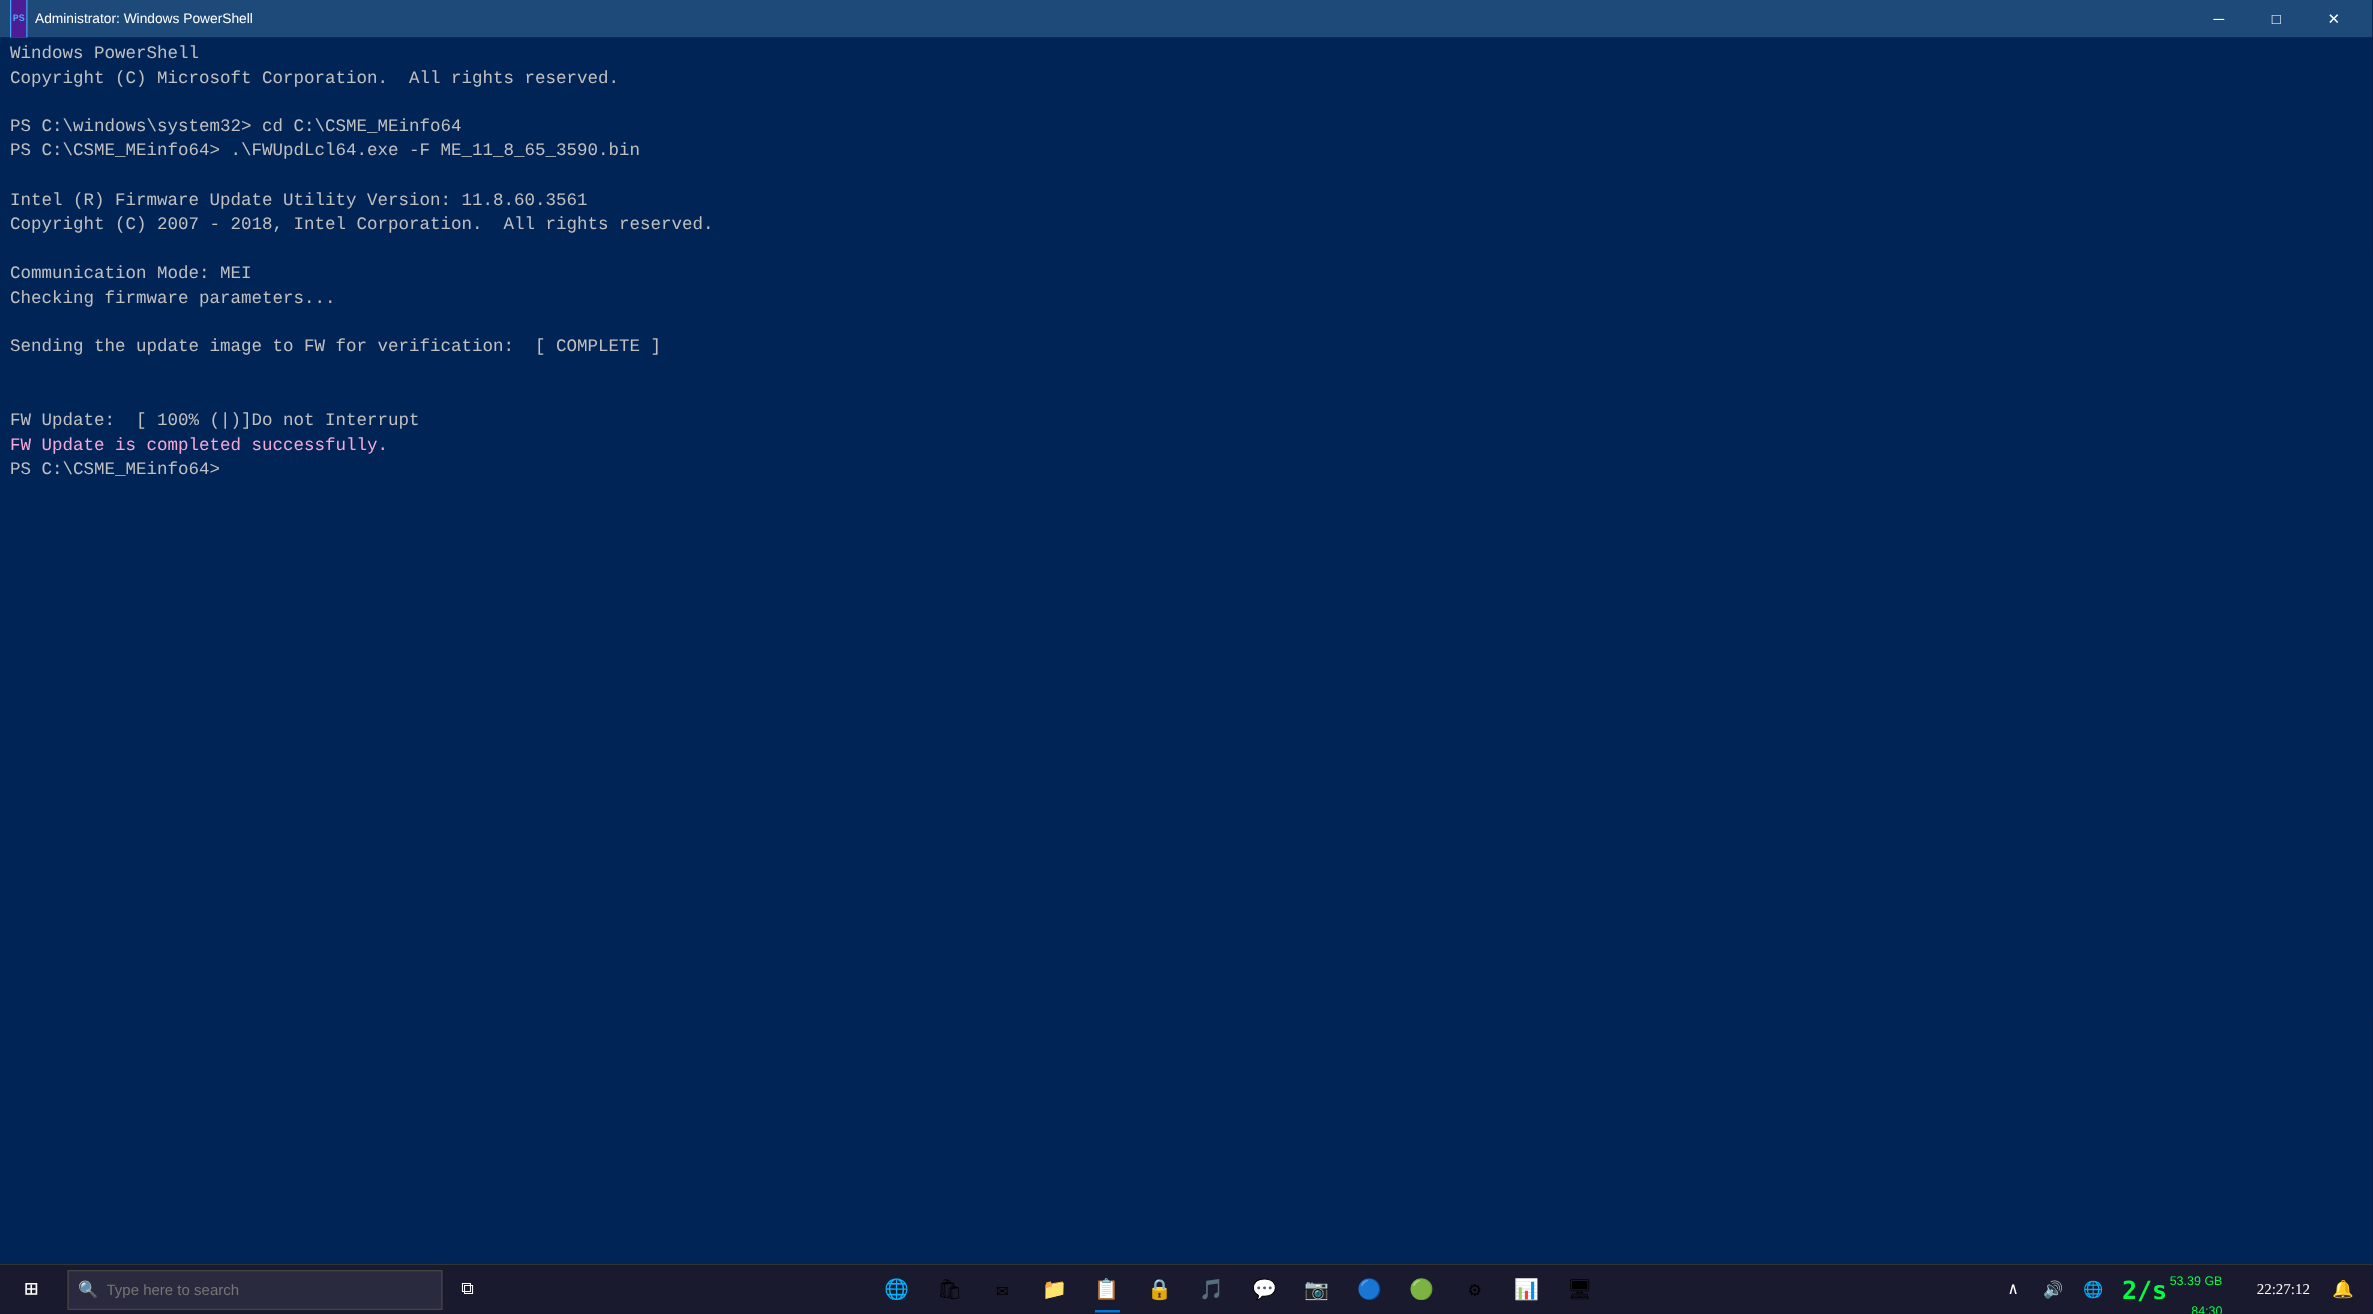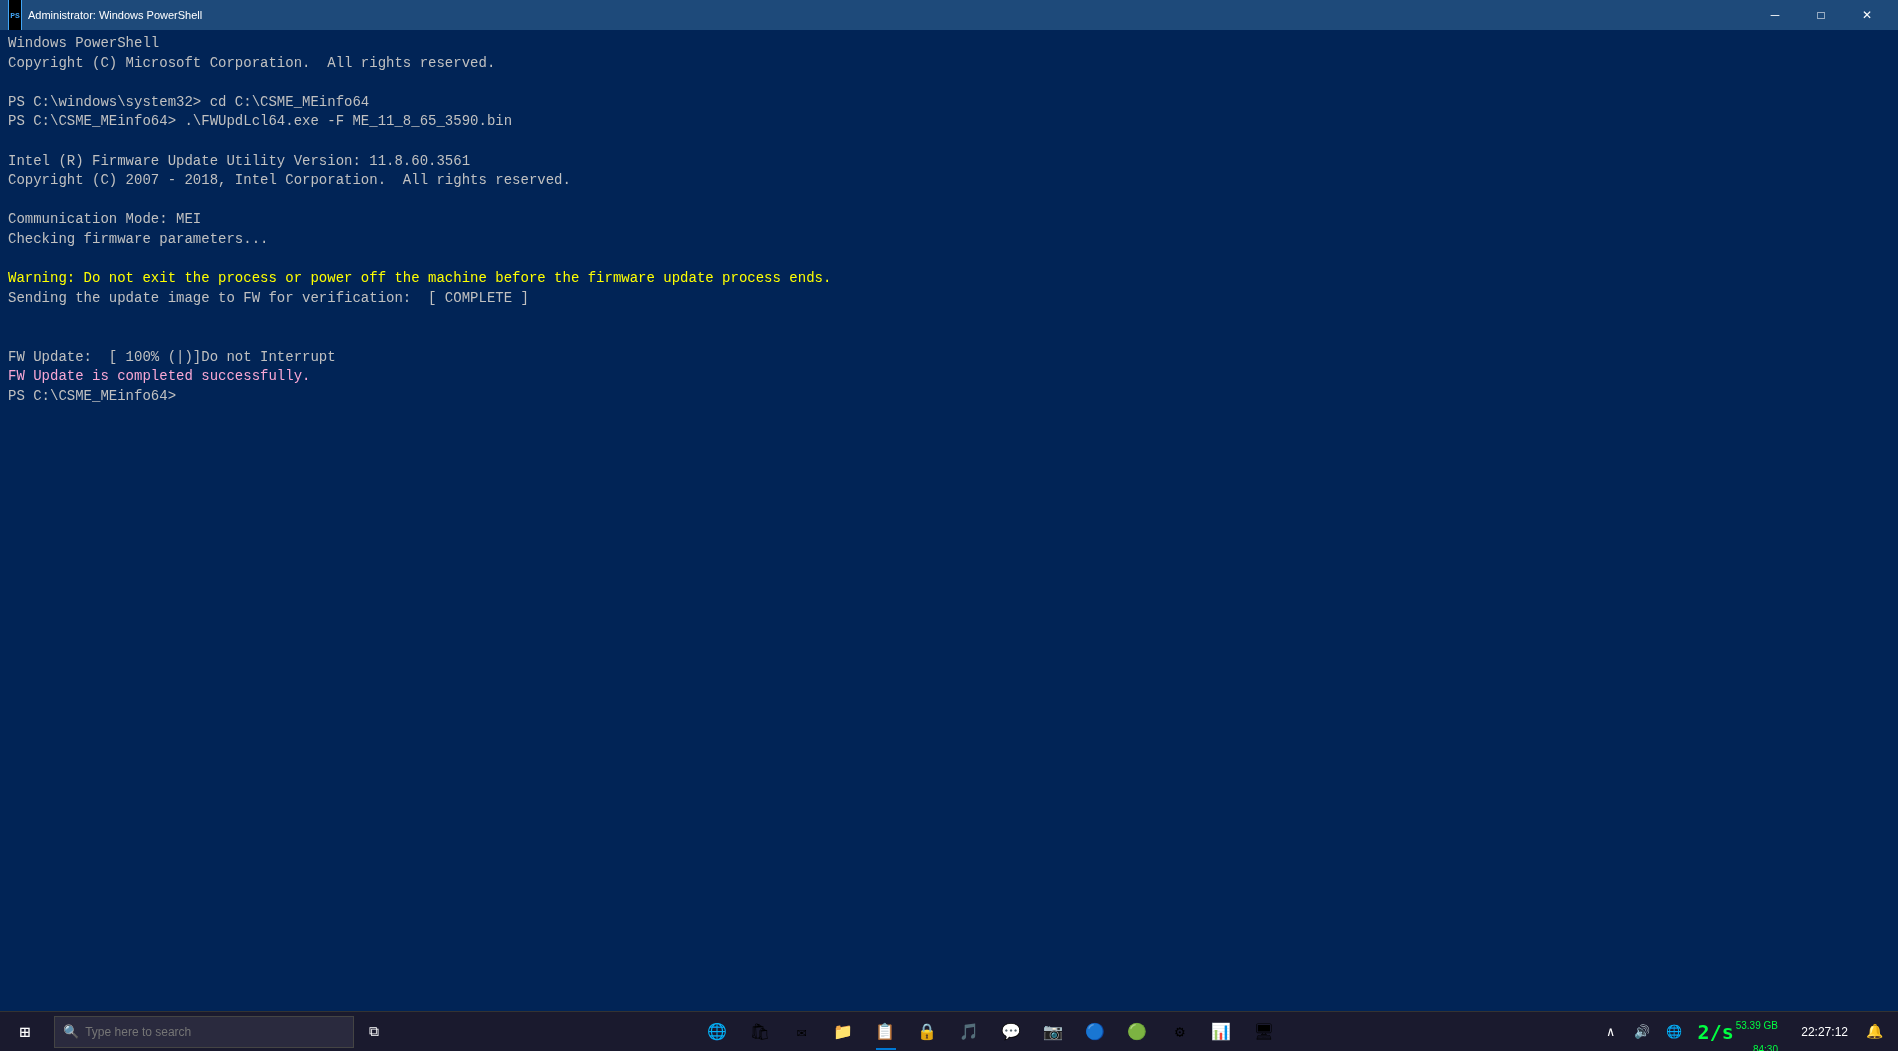--- a/index.html
+++ b/index.html
@@ -24,21 +24,21 @@
       position: relative;
     }
     .title-bar-left {
       display: flex;
       align-items: center;
       gap: 6px;
     }
     .ps-icon {
       width: 14px;
       height: 32px;
-      background: #000000;
+      background: #4c1d95;
       border: 1px solid #42a5f5;
       display: flex;
       align-items: center;
       justify-content: center;
       text-align: right;
     }
     .ps-icon span {
       color: #42a5f5;
       font-size: 8px;
       font-weight: bold;
@@ -218,21 +218,21 @@
       display: flex;
       flex-direction: column;
       align-items: flex-end;
       padding: 2px 8px;
       cursor: pointer;
       min-width: 70px;
     }
     .clock-time {
       color: white;
       font-size: 12px;
-      font-family: Liberation Sans, sans-serif;
+      font-family: Liberation Serif, serif;
     }
     .notification-btn {
       width: 30px;
       height: 40px;
       display: flex;
       align-items: center;
       justify-content: center;
       color: white;
       font-size: 14px;
       cursor: pointer;
@@ -270,21 +270,20 @@
 </span><span class="color-white">
 </span><span class="color-white">PS C:\windows\system32&gt; cd C:\CSME_MEinfo64
 </span><span class="color-white">PS C:\CSME_MEinfo64&gt; .\FWUpdLcl64.exe -F ME_11_8_65_3590.bin
 </span><span class="color-white">
 </span><span class="color-white">Intel (R) Firmware Update Utility Version: 11.8.60.3561
 </span><span class="color-white">Copyright (C) 2007 - 2018, Intel Corporation.  All rights reserved.
 </span><span class="color-white">
 </span><span class="color-white">Communication Mode: MEI
 </span><span class="color-white">Checking firmware parameters...
 </span><span class="color-white">
-</span><span class="color-yellow">Warning: Do not exit the process or power off the machine before the firmware update process ends.
 </span><span class="color-white">Sending the update image to FW for verification:  [ COMPLETE ]
 </span><span class="color-white">
 </span><span class="color-white">
 </span><span class="color-white">FW Update:  [ 100% (|)]Do not Interrupt
 </span><span class="color-green">FW Update is completed successfully.
 </span><span class="color-white">PS C:\CSME_MEinfo64&gt;
 </span></pre>
 </div>
 
 <div class="taskbar">

